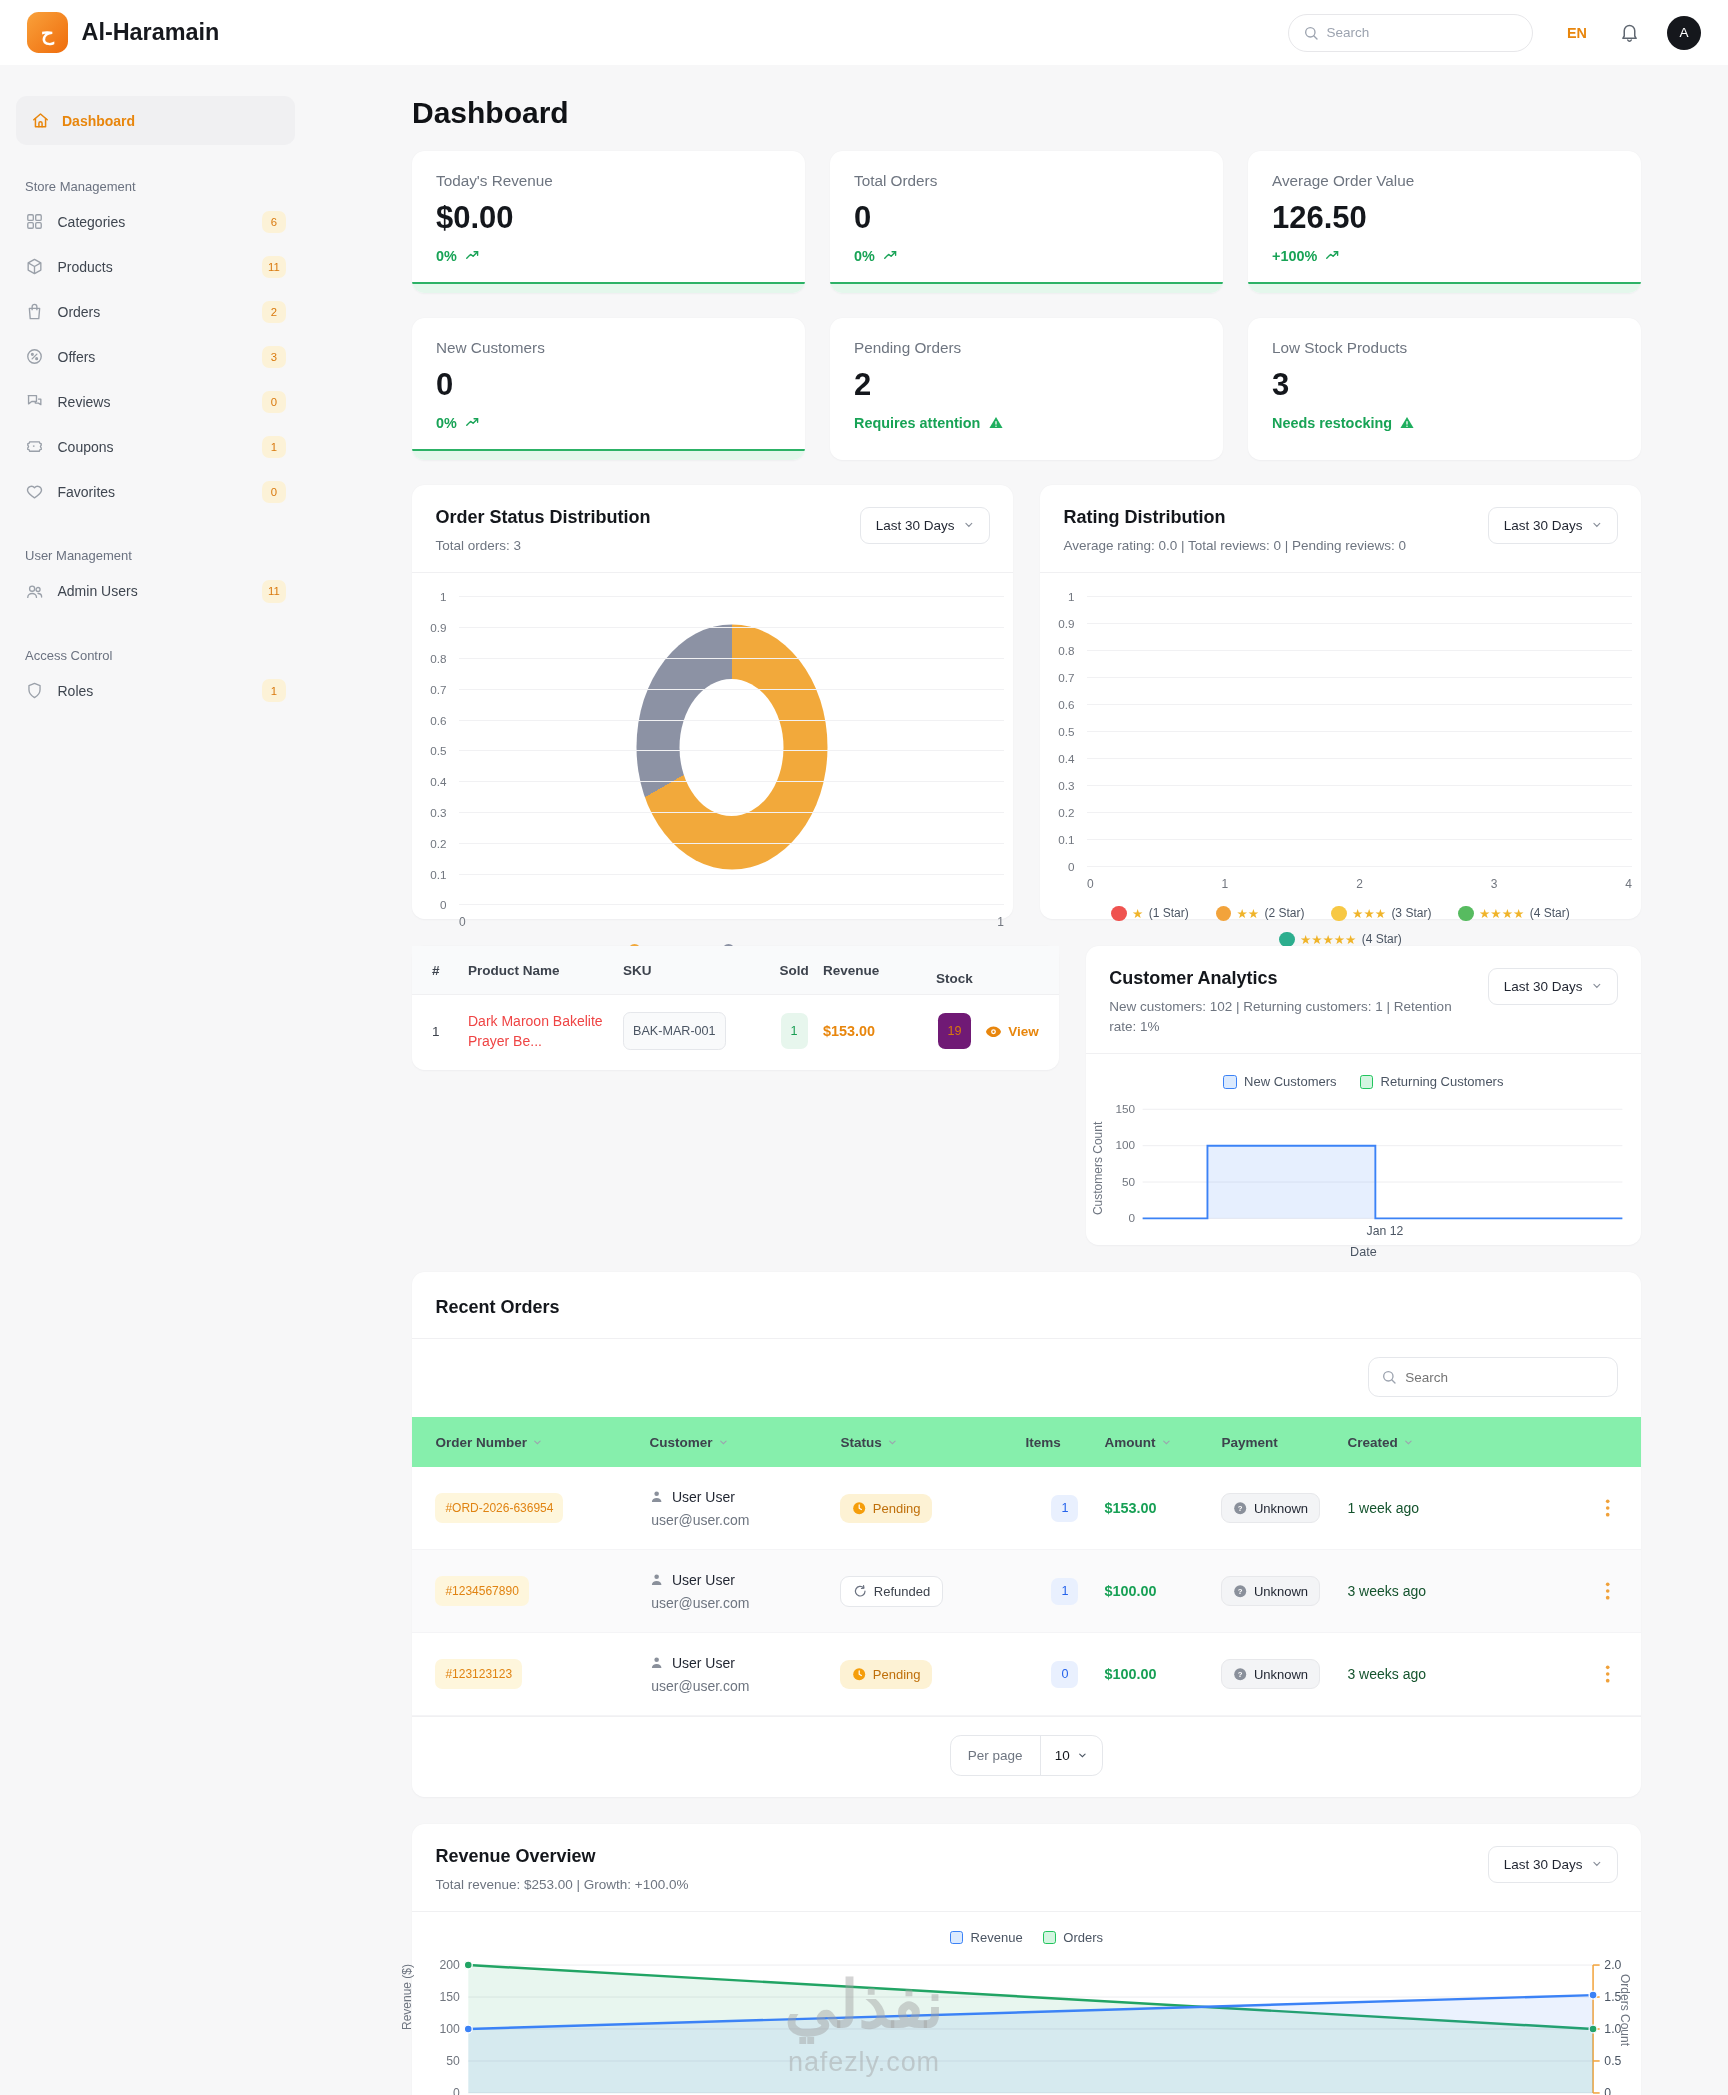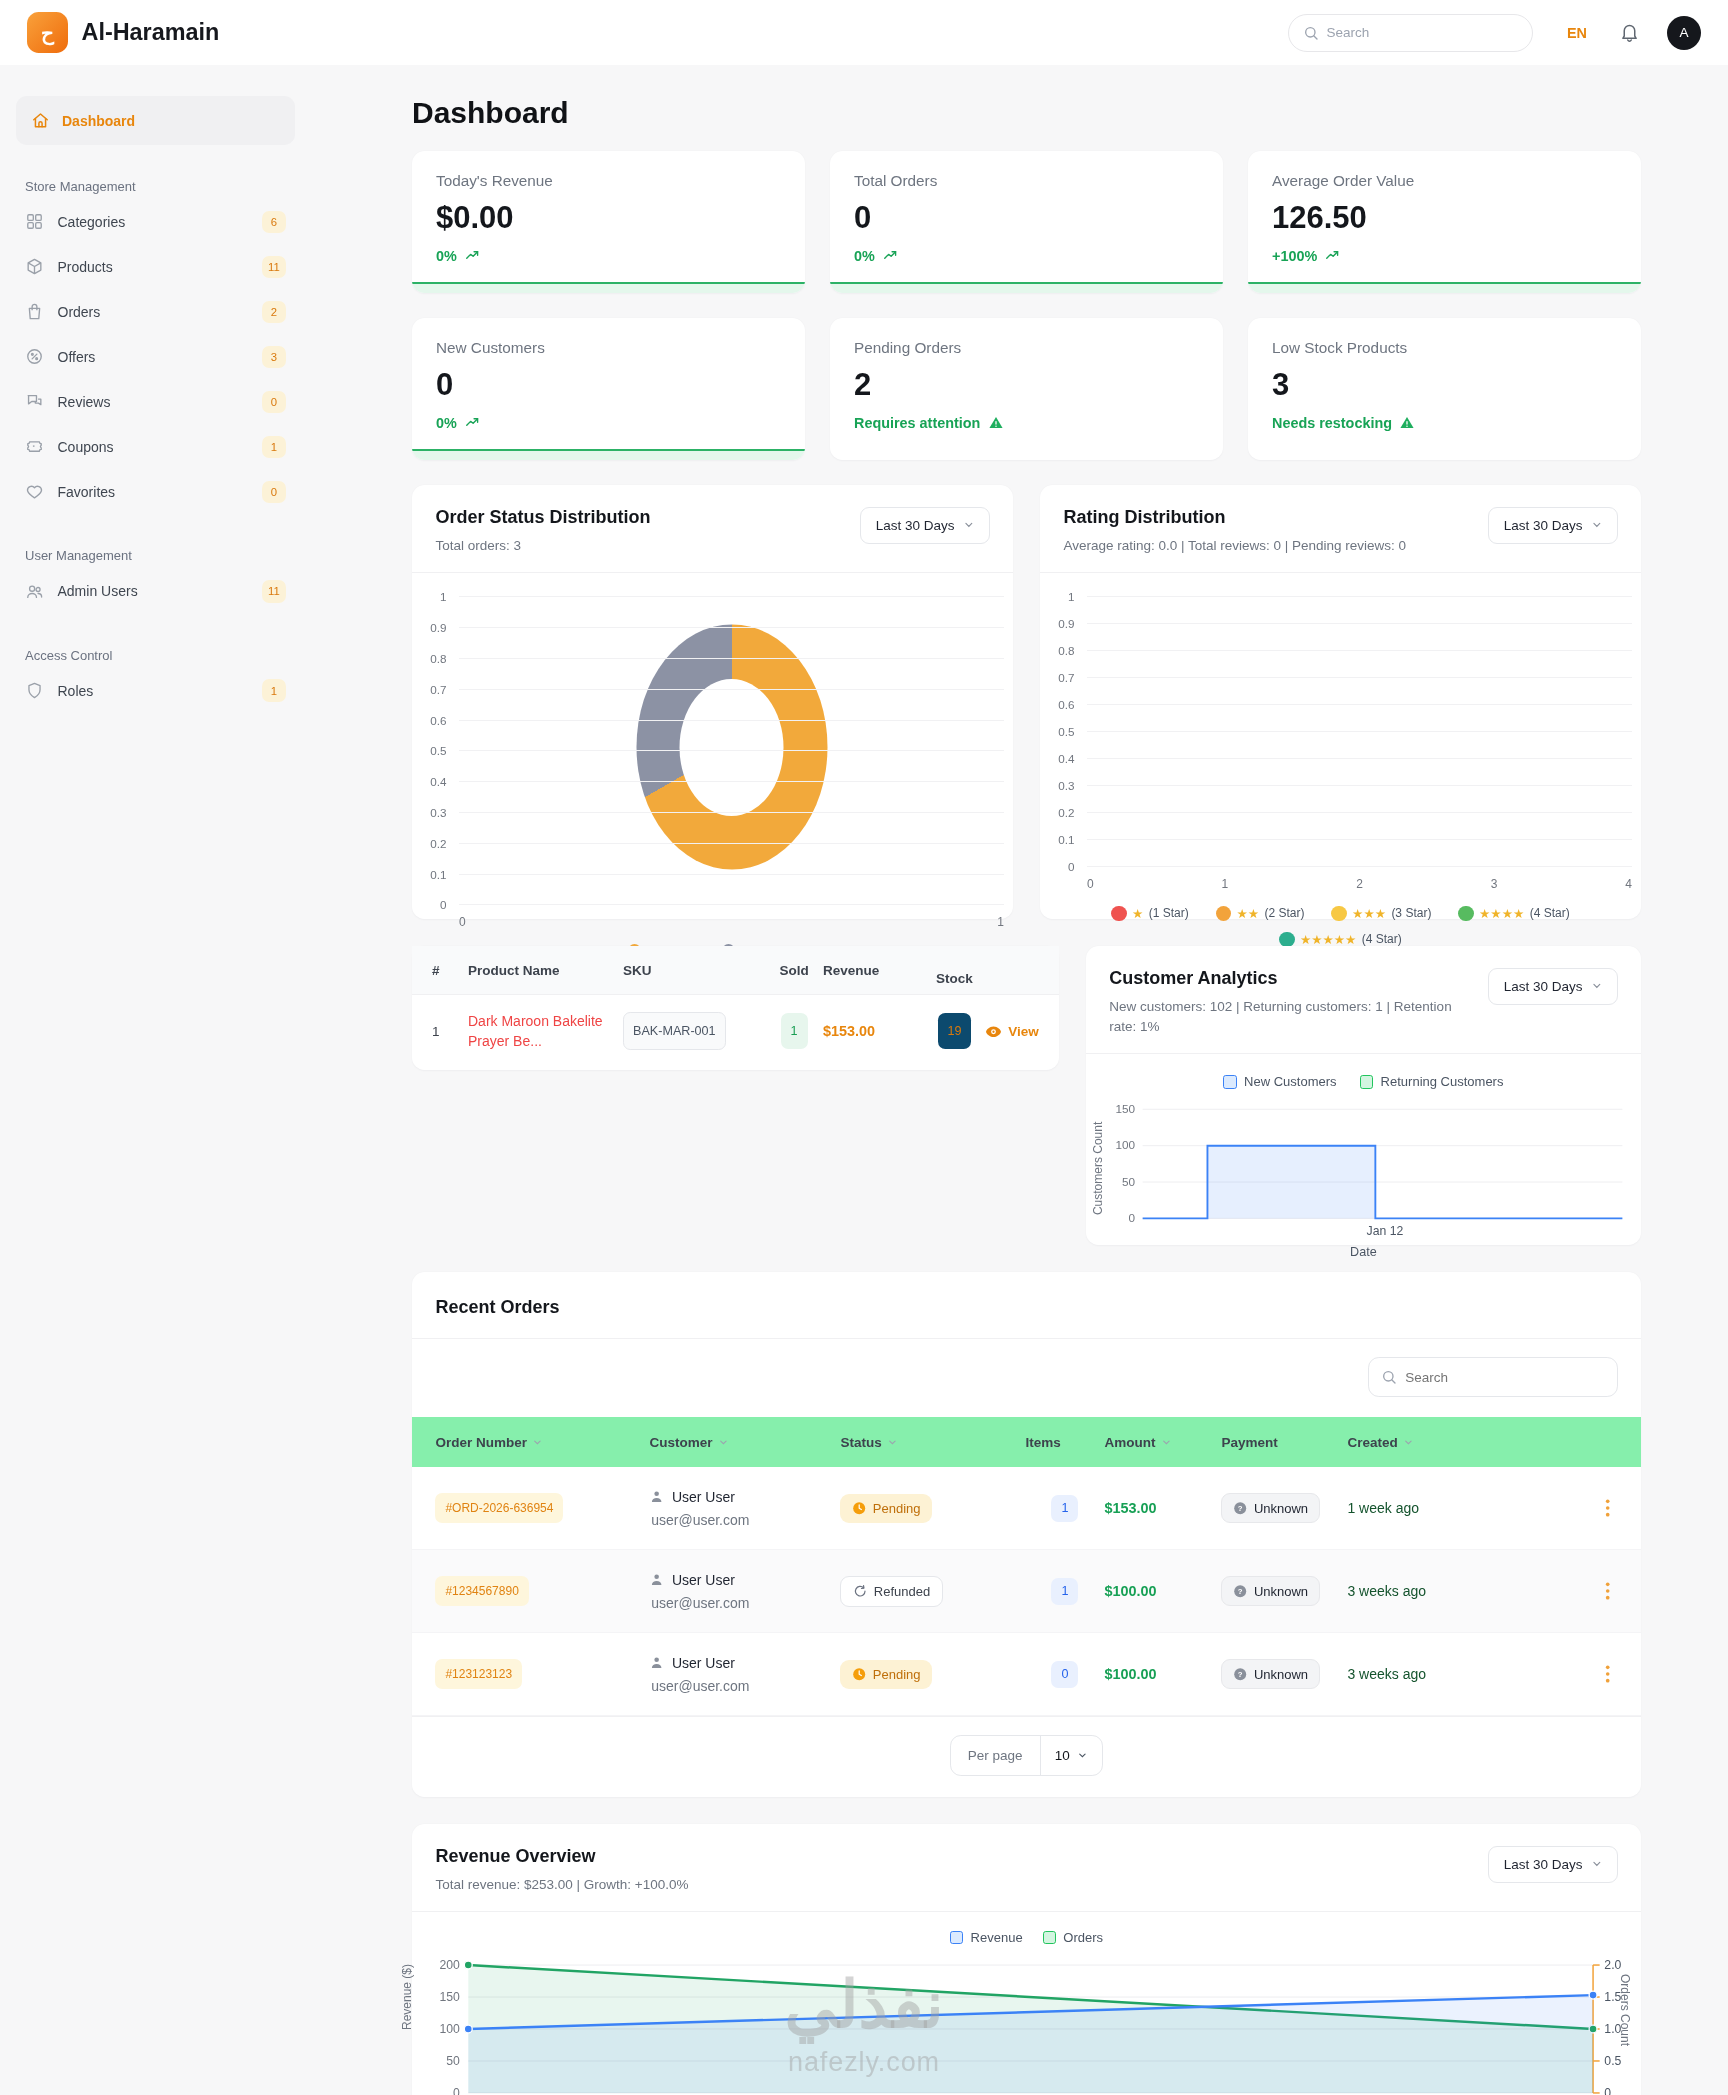--- a/index.html
+++ b/index.html
@@ -107,21 +107,21 @@
   .tsp-grid { display:grid; grid-template-columns:36px 155px 142px 58px 101px 61px 1fr;
     align-items:center; padding:0 20px; }
   .tsp-head { background:#f9fafb; height:49px; font-size:13.5px; font-weight:bold; color:#3d434d;
     border-bottom:0.9px solid #f0f0f2; }
   .tsp-row { padding-top:16px; padding-bottom:18px; }
   .tsp-row .pname { font-size:14px; color:#ef4444; line-height:1.45; padding-right:12.6px; }
   .chip { display:inline-flex; align-items:center; justify-content:center; border-radius:7.2px;
     font-size:12.6px; padding:11px 9px; }
   .chip-sku { background:#f9fafb; border:0.9px solid #e5e7eb; color:#4b5563; }
   .chip-green { background:#e7f6ed; color:#1a9e53; min-width:27px; }
-  .chip-amber { background:#0c4a6e; color:#d9790d; min-width:31px; }
+  .chip-amber { background:#701a75; color:#d9790d; min-width:31px; }
   .rev-val { font-size:14.4px; font-weight:bold; color:#e8860d; }
   .view-link { display:flex; align-items:center; gap:6.3px; color:#e8860d; font-size:13.5px;
     font-weight:bold; justify-self:end; cursor:pointer; }
 
   
   .ca-legend { display:flex; justify-content:center; gap:23.4px; margin:20px 0 9px; }
   .ca-legend .sq { width:13.5px; height:13.5px; border-radius:2.7px; }
   .sq-blue { border:1.8px solid #3b82f6; background:#dbeafe; }
   .sq-green { border:1.8px solid #22c55e; background:#d3f5e0; }
   .ca-body { display:flex; align-items:stretch; padding:0 9px 3.6px 5.4px; }

